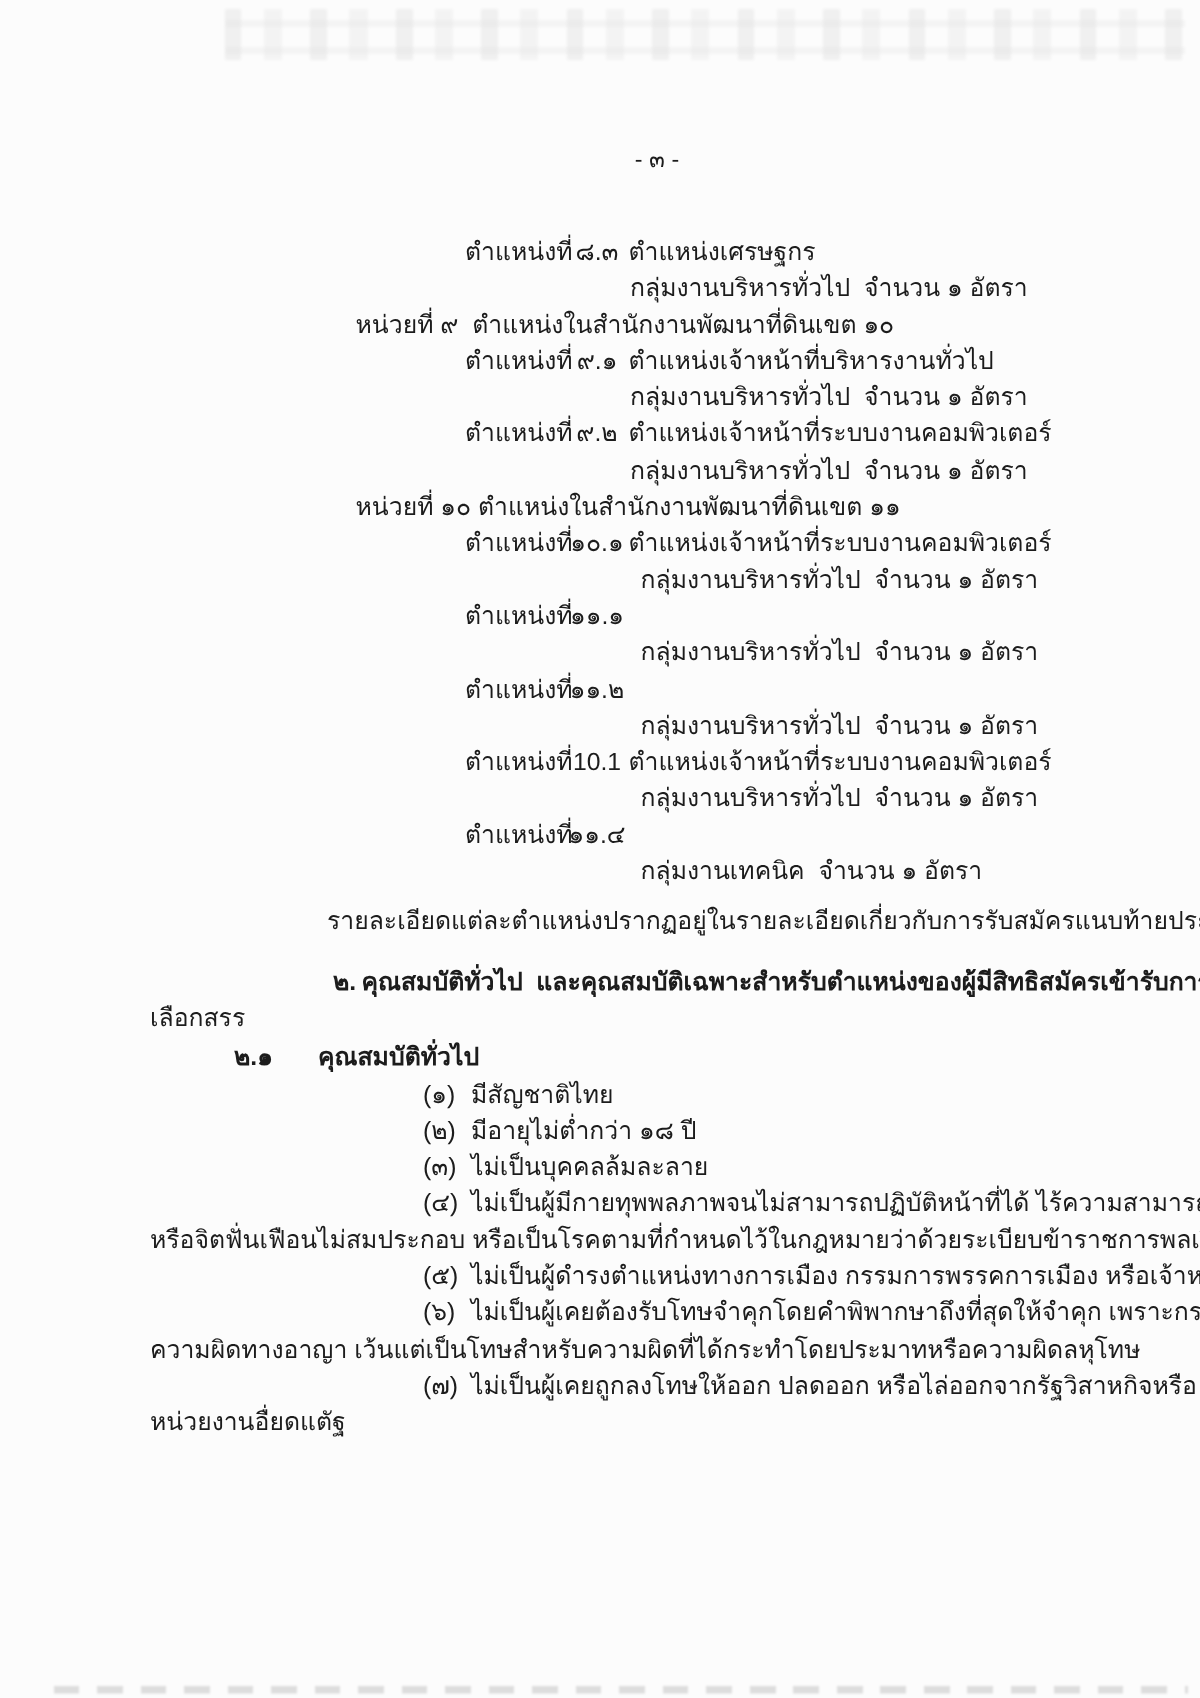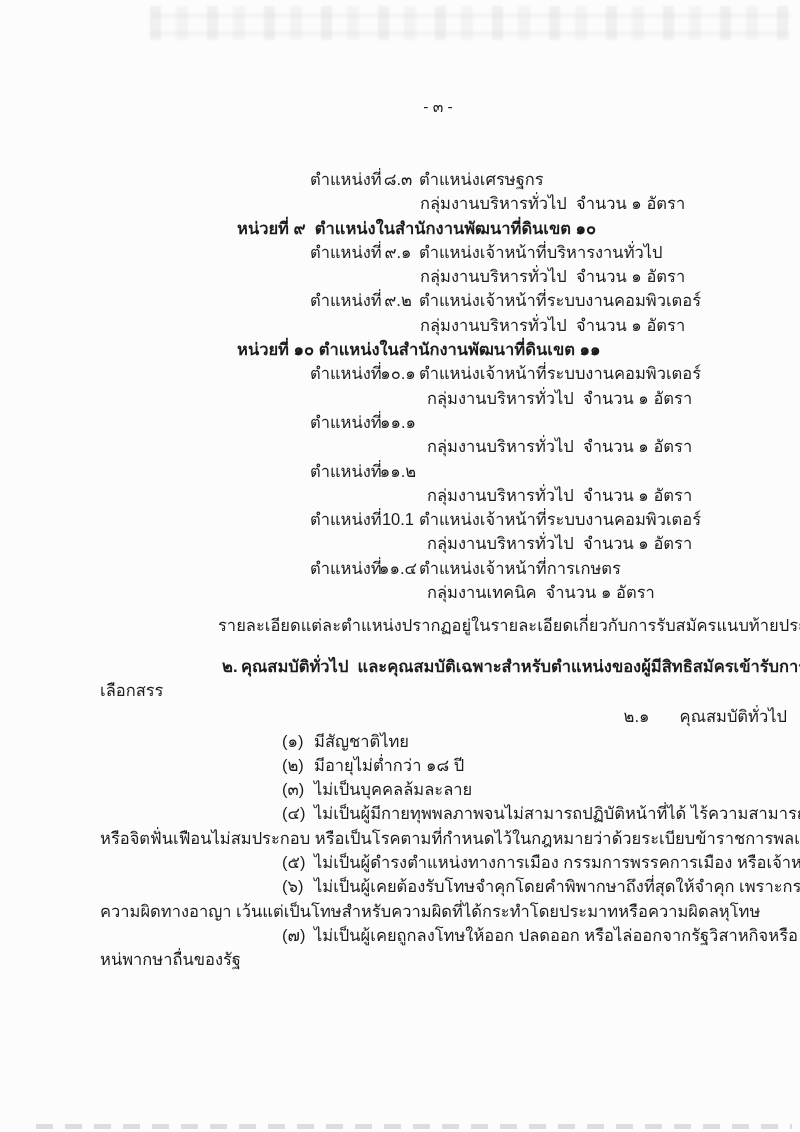--- a/index.html
+++ b/index.html
@@ -22,35 +22,35 @@
   }
   .noise-bottom{
     position:absolute;top:1124px;left:36px;width:756px;height:5px;
     background:repeating-linear-gradient(90deg, rgba(70,70,70,.6) 0 17px, rgba(0,0,0,0) 17px 29px);
     opacity:.28;filter:blur(.6px);
   }
   .page-num{
     position:absolute;left:398px;top:95px;width:80px;
     text-align:center;font-size:15.5px;line-height:24px;white-space:pre;
   }
-  .flow{position:absolute;left:97px;top:15px;width:690px;}
+  .flow{position:absolute;left:97px;top:4px;width:690px;}
   .line{line-height:24.3px;white-space:pre;}
   .bold{font-weight:bold;}
   .listing{margin-top:152px;}
-  .unit{margin-left:140px;font-weight:bold;}
+  .unit{margin-left:140px;font-weight:normal;}
   .pos{margin-left:213px;display:flex;}
   .pos-label{width:67px;flex:none;}
   .pos-no{width:42px;flex:none;text-align:center;}
   .grp{margin-left:323px;}
   .grp2{margin-left:330px;}
   .note{margin-left:121px;margin-top:9px;}
   .h2{margin-left:125px;margin-top:16px;font-weight:bold;display:flex;}
   .h2-no{width:19px;flex:none;}
   .h2cont{margin-left:3px;font-weight:normal;}
-  .h21{margin-left:59px;margin-top:2px;font-weight:normal;display:flex;justify-content:flex-end;}
+  .h21{margin-left:59px;margin-top:2px;font-weight:bold;display:flex;}
   .h21-no{width:56px;flex:none;}
   .item{margin-left:185px;display:flex;}
   .item-marker{width:32px;flex:none;}
   .cont{margin-left:3px;}
 </style>
 </head>
 <body>
 
 <div class="page">
   <div class="noise-top"></div>
@@ -68,21 +68,21 @@
         <div class="line grp">กลุ่มงานบริหารทั่วไป  จำนวน ๑ อัตรา</div>
         <div class="line unit">หน่วยที่ ๑๐ ตำแหน่งในสำนักงานพัฒนาที่ดินเขต ๑๑</div>
         <div class="line pos"><span class="pos-label">ตำแหน่งที่</span><span class="pos-no">๑๐.๑</span><span class="pos-title">ตำแหน่งเจ้าหน้าที่ระบบงานคอมพิวเตอร์</span></div>
         <div class="line grp2">กลุ่มงานบริหารทั่วไป  จำนวน ๑ อัตรา</div>
         <div class="line pos"><span class="pos-label">ตำแหน่งที่</span><span class="pos-no">๑๑.๑</span></div>
         <div class="line grp2">กลุ่มงานบริหารทั่วไป  จำนวน ๑ อัตรา</div>
         <div class="line pos"><span class="pos-label">ตำแหน่งที่</span><span class="pos-no">๑๑.๒</span></div>
         <div class="line grp2">กลุ่มงานบริหารทั่วไป  จำนวน ๑ อัตรา</div>
         <div class="line pos"><span class="pos-label">ตำแหน่งที่</span><span class="pos-no">10.1</span><span class="pos-title">ตำแหน่งเจ้าหน้าที่ระบบงานคอมพิวเตอร์</span></div>
         <div class="line grp2">กลุ่มงานบริหารทั่วไป  จำนวน ๑ อัตรา</div>
-        <div class="line pos"><span class="pos-label">ตำแหน่งที่</span><span class="pos-no">๑๑.๔</span><span class="pos-title">ตำแหน่งเจ้าหน้าที่การเกษตร</span></div>
+        <div class="line pos"><span class="pos-label">ตำแหน่งที่</span><span class="pos-no">๑๑.๔</span></div>
         <div class="line grp2">กลุ่มงานเทคนิค  จำนวน ๑ อัตรา</div>
       </div>
 
     <div class="line note">รายละเอียดแต่ละตำแหน่งปรากฏอยู่ในรายละเอียดเกี่ยวกับการรับสมัครแนบท้ายประกาศนี้</div>
 
     <div class="line h2">
       <span class="h2-no">๒.</span>
       <span>คุณสมบัติทั่วไป  และคุณสมบัติเฉพาะสำหรับตำแหน่งของผู้มีสิทธิสมัครเข้ารับการ</span>
     </div>
     <div class="line h2cont bold">เลือกสรร</div>
@@ -95,18 +95,18 @@
     <div class="quals">
         <div class="line item"><span class="item-marker">(๑)</span><span>มีสัญชาติไทย</span></div>
         <div class="line item"><span class="item-marker">(๒)</span><span>มีอายุไม่ต่ำกว่า ๑๘ ปี</span></div>
         <div class="line item"><span class="item-marker">(๓)</span><span>ไม่เป็นบุคคลล้มละลาย</span></div>
         <div class="line item"><span class="item-marker">(๔)</span><span>ไม่เป็นผู้มีกายทุพพลภาพจนไม่สามารถปฏิบัติหน้าที่ได้ ไร้ความสามารถ</span></div>
         <div class="line cont">หรือจิตฟั่นเฟือนไม่สมประกอบ หรือเป็นโรคตามที่กำหนดไว้ในกฎหมายว่าด้วยระเบียบข้าราชการพลเรือน</div>
         <div class="line item"><span class="item-marker">(๕)</span><span>ไม่เป็นผู้ดำรงตำแหน่งทางการเมือง กรรมการพรรคการเมือง หรือเจ้าหน้าที่ใน</span></div>
         <div class="line item"><span class="item-marker">(๖)</span><span>ไม่เป็นผู้เคยต้องรับโทษจำคุกโดยคำพิพากษาถึงที่สุดให้จำคุก เพราะกระทำ</span></div>
         <div class="line cont">ความผิดทางอาญา เว้นแต่เป็นโทษสำหรับความผิดที่ได้กระทำโดยประมาทหรือความผิดลหุโทษ</div>
         <div class="line item"><span class="item-marker">(๗)</span><span>ไม่เป็นผู้เคยถูกลงโทษให้ออก ปลดออก หรือไล่ออกจากรัฐวิสาหกิจหรือ</span></div>
-        <div class="line cont">หน่พากษาถื่นของรัฐ</div>
+        <div class="line cont">หน่วยงานอื่ยดแตัฐ</div>
       </div>
   </div>
 
   <div class="noise-bottom"></div>
 </div>
 
 </body></html>

